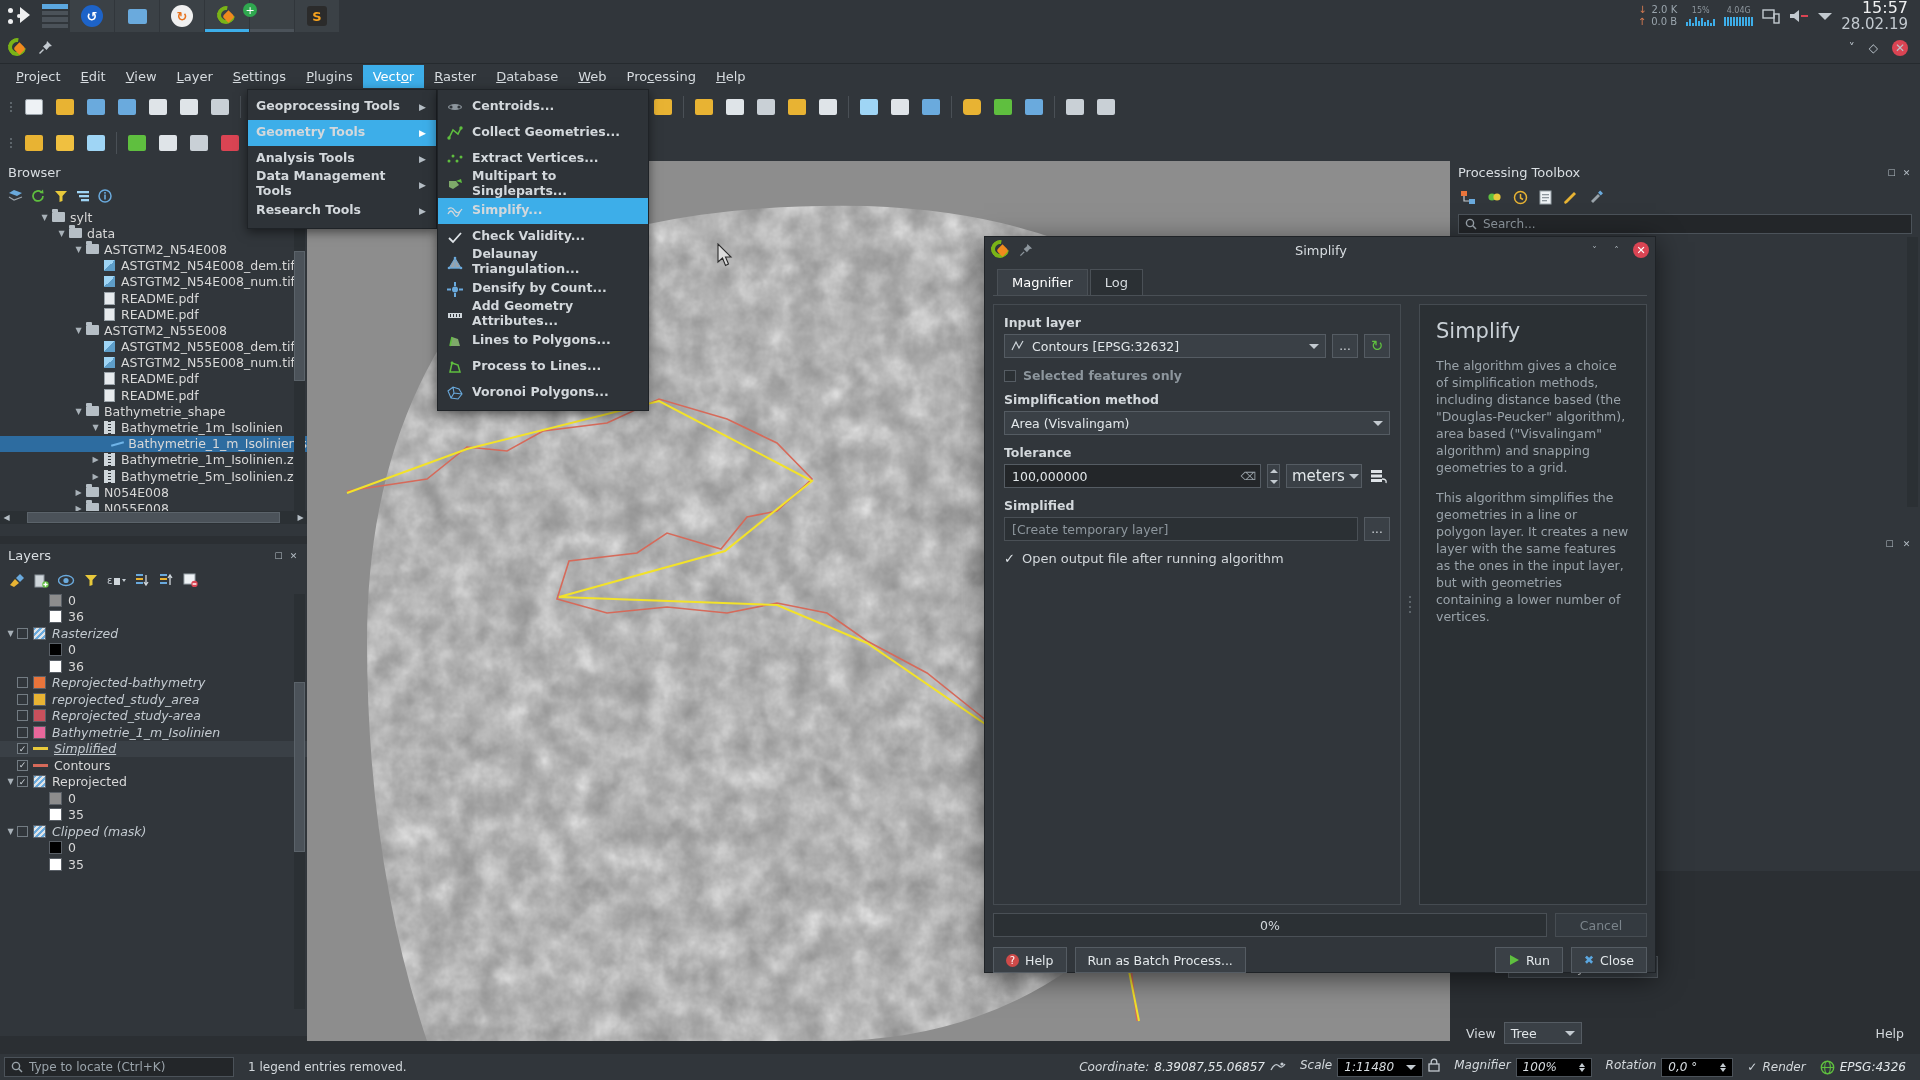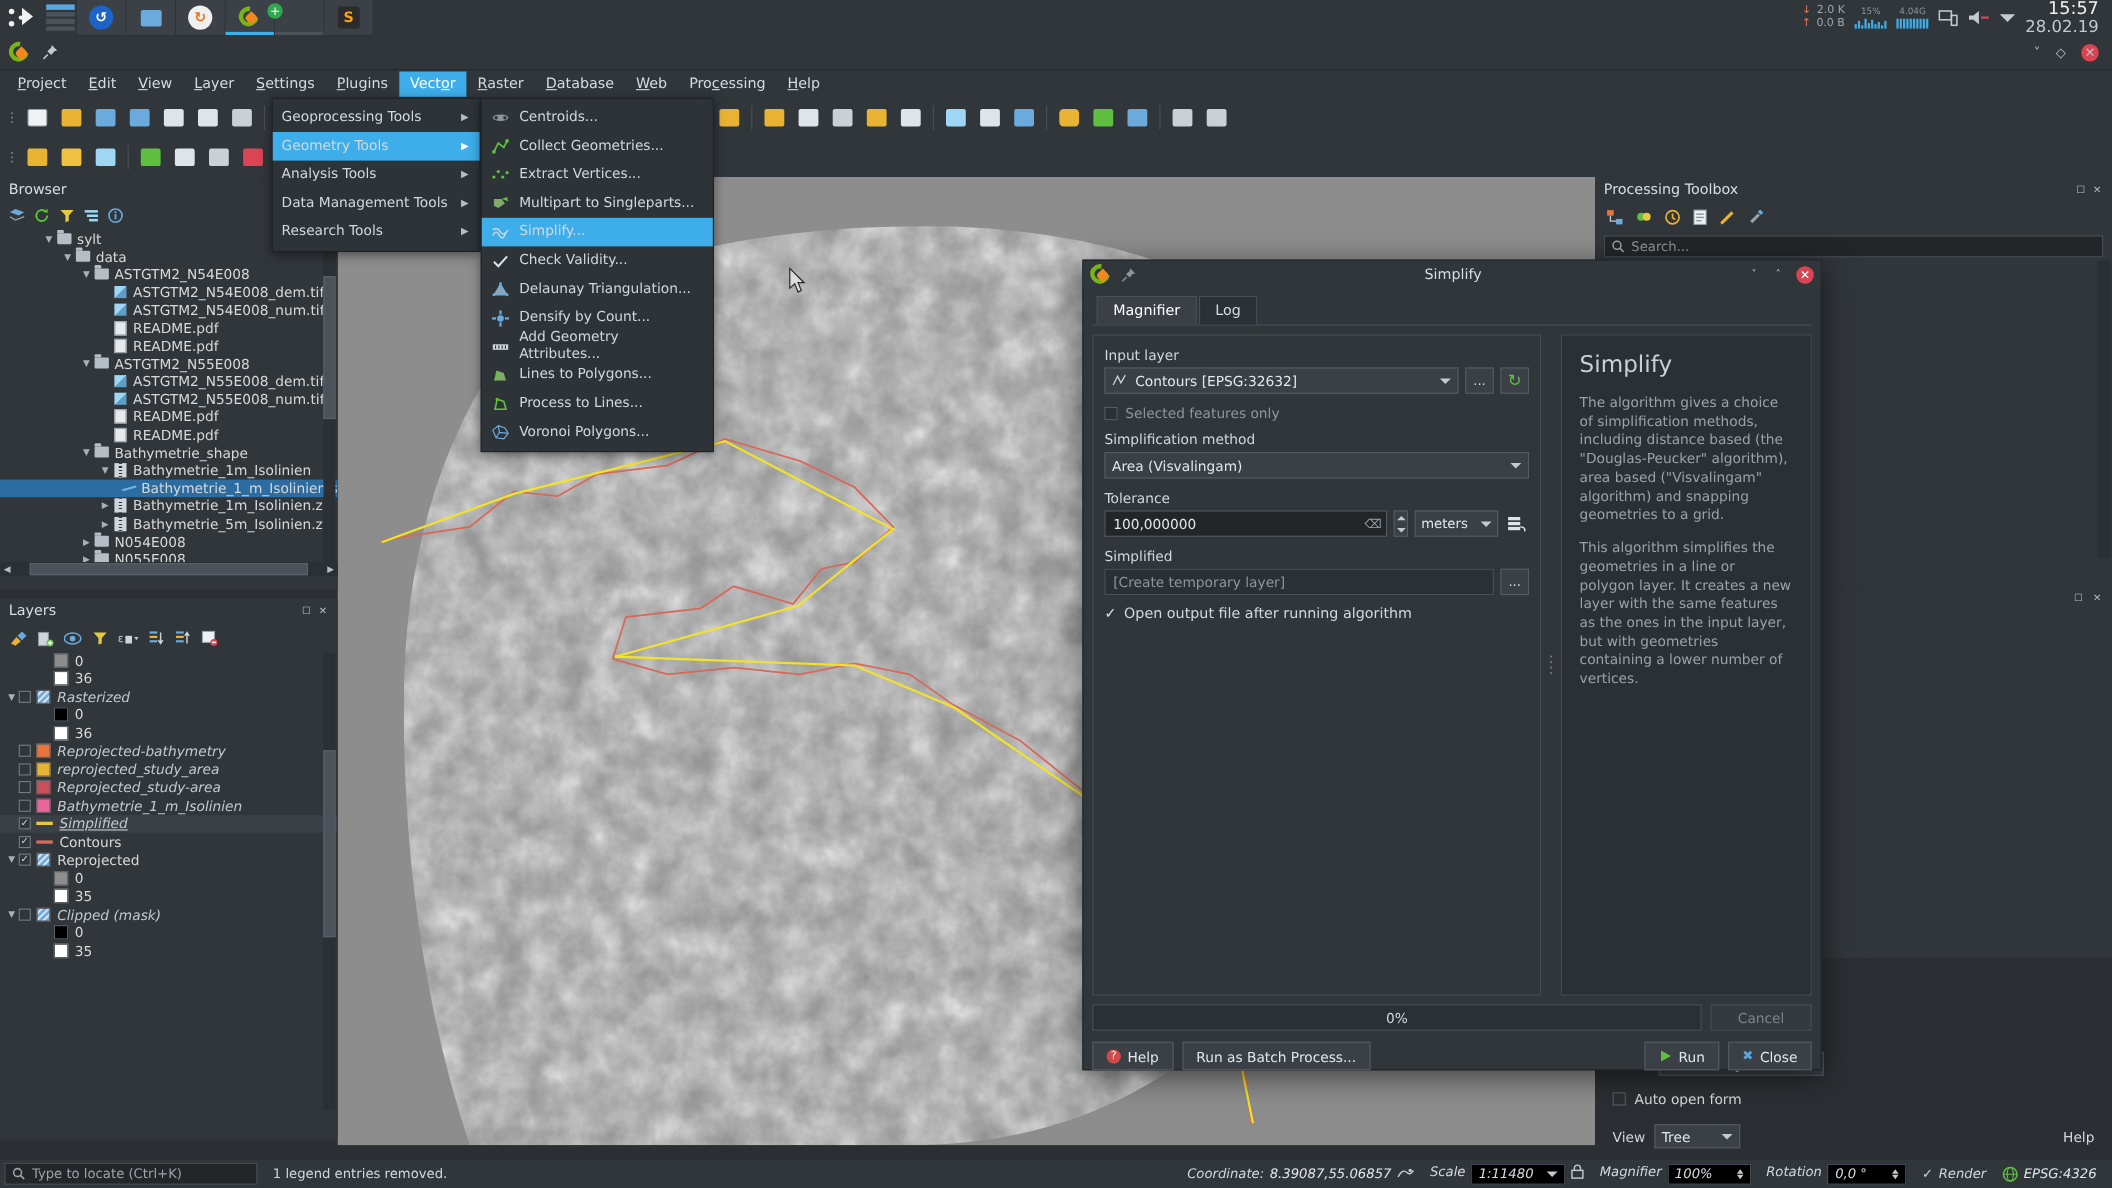--- a/index.html
+++ b/index.html
@@ -161,21 +161,21 @@
     background:#31363b; border:1px solid #1f2327; box-shadow:0 6px 26px rgba(0,0,0,.55); z-index:70; }
   .dlg-title { height:26px; display:flex; align-items:center; padding:0 6px; gap:8px; background:#31363b; }
   .dlg-title .dt { position:absolute; left:0; width:672px; text-align:center; font-size:13px; color:#d8dde1; }
   .dlg-title .dbtns { margin-left:auto; display:flex; align-items:center; gap:11px; z-index:2; }
   .tabs { display:flex; padding-left:12px; margin-top:6px; gap:2px; }
   .tab { padding:5px 14px; font-size:13px; color:#d6dbdf; background:#2b3034; border:1px solid #4a5056; border-bottom:none; }
   .tab.active { background:#3a4046; color:#fff; }
   .tabline { height:1px; background:#4a5056; margin:0 8px; }
   .dlg-body { display:flex; padding:8px; gap:4px; height:617px; }
   .params { width:408px; background:#31363b; border:1px solid #454b51; padding:10px 10px 0 10px; }
-  .lbl { font-size:12.5px; color:#d3d8dc; margin-bottom:4px; }
+  .lbl { font-size:12.5px; color:#d3d8dc; margin-bottom:4px;font-weight:bold; }
   .lbl.dim { color:#8d969d; }
   .ctl-row { display:flex; align-items:center; gap:6px; margin-bottom:10px; }
   .combo { flex:1; height:24px; background:#3a4046; border:1px solid #555c63;
      display:flex; align-items:center; padding:0 6px; font-size:12.5px; color:#e2e7ea; }
   .combo .cv { flex:1; }
   .caret { width:0;height:0; border-left:5px solid transparent; border-right:5px solid transparent;
      border-top:5px solid #c3cad0; }
   .btn-sm { width:26px; height:24px; background:#3a4046; border:1px solid #555c63;
      display:flex; align-items:center; justify-content:center; font-size:12px; color:#d3d8dc; }
   .refresh { width:26px;height:24px; background:#3a4046; border:1px solid #555c63;
@@ -185,21 +185,21 @@
   .numfield { flex:1; height:24px; background:#232629; border:1px solid #555c63;
      display:flex; align-items:center; padding:0 4px 0 7px; font-size:12.5px; color:#e2e7ea; }
   .numfield .val { flex:1; }
   .clearx { color:#9aa3aa; font-size:11px; }
   .spin { width:13px; height:24px; background:#3a4046; border:1px solid #555c63;
      display:flex; flex-direction:column; align-items:center; justify-content:space-around; }
   .spin i { width:0;height:0;border-left:4px solid transparent;border-right:4px solid transparent; }
   .spin .up { border-bottom:4px solid #c3cad0; }
   .spin .dn { border-top:4px solid #c3cad0; }
   .unitcombo { width:76px; height:24px; background:#3a4046; border:1px solid #555c63;
-     display:flex; align-items:center; padding:0 5px; font-size:12px; color:#e2e7ea; gap:4px; }
+     display:flex; align-items:center; padding:0 5px; font-size:15px; color:#e2e7ea; gap:4px; }
   .datadef { width:22px;height:20px; display:flex; align-items:center; justify-content:center; }
   .outfield { flex:1; height:24px; background:#2b3034; border:1px solid #4a5056;
      display:flex; align-items:center; padding:0 7px; font-size:12.5px; color:#8d969d; }
   .check { font-size:13px; color:#d3d8dc; display:flex; align-items:center; gap:7px; }
   .checkmark { color:#dfe4e8; font-size:13px; }
   .vgrip { width:10px; display:flex; flex-direction:column; align-items:center; justify-content:center; gap:3px; }
   .vgrip i { width:2px;height:2px;background:#6d767d;border-radius:50%; }
   .help { flex:1; background:#2b3034; border:1px solid #454b51; padding:14px 16px; }
   .help h1 { font-size:21px; font-weight:normal; color:#c9d0d6; margin-bottom:14px; }
   .help p { font-size:12.5px; line-height:17px; color:#9aa3aa; margin-bottom:13px; }
@@ -1087,24 +1087,20 @@
   </div>
   <div style="position:absolute;left:1450px;top:1018px;width:470px;height:30px;display:flex;align-items:center;gap:8px;padding-left:16px;">
     <span style="font-size:12.5px;color:#d3d8dc;">View</span>
     <div style="width:78px;height:22px;background:#3a4046;border:1px solid #555c63;display:flex;align-items:center;padding:0 6px;font-size:12.5px;color:#e2e7ea;">
       <span style="flex:1;">Tree</span>
       <span class="caret"></span>
     </div>
     <span style="margin-left:auto;margin-right:16px;font-size:12.5px;color:#d3d8dc;">Help</span>
   </div>
 
-  <div class="autoform">
-    <span class="cbx"></span>
-    <span>Auto open form</span>
-  </div>
 
   <div class="menu vmenu">
     <div class="m-item">
       <span class="lbl">Geoprocessing Tools</span>
       <span class="sub">▶</span>
     </div>
     <div class="m-item hl">
       <span class="lbl">Geometry Tools</span>
       <span class="sub">▶</span>
     </div>

